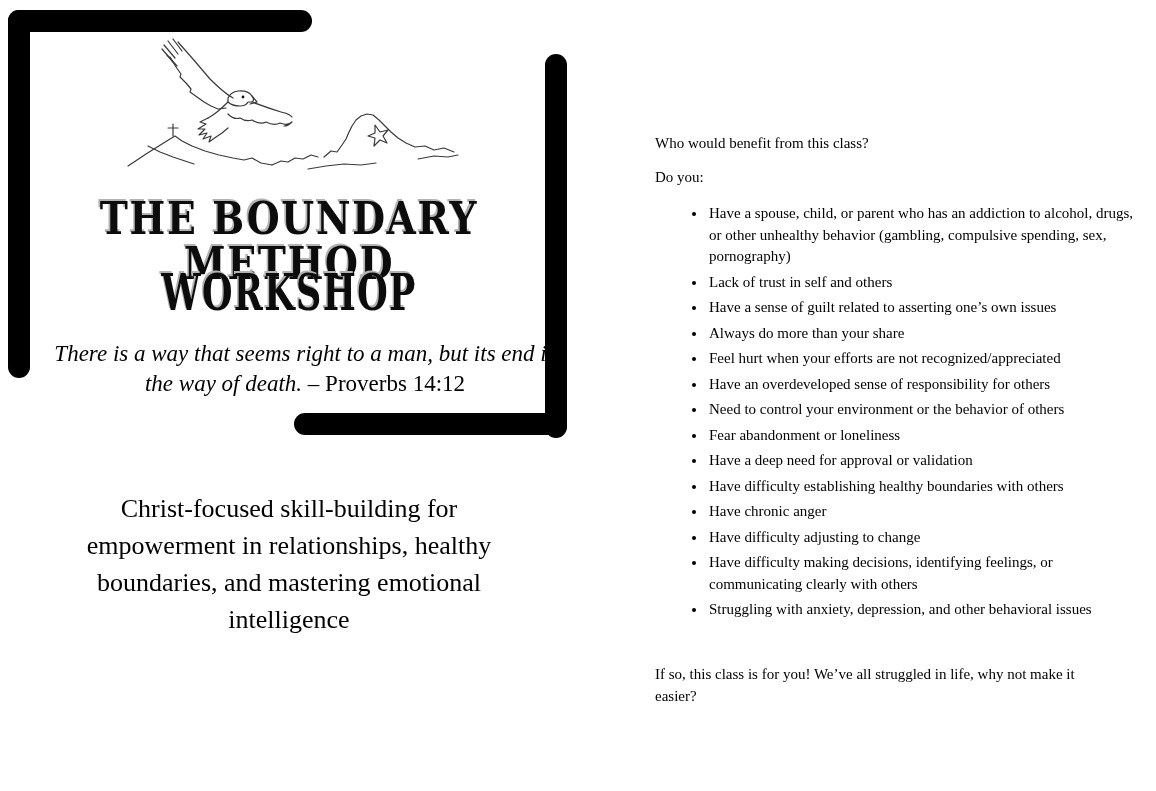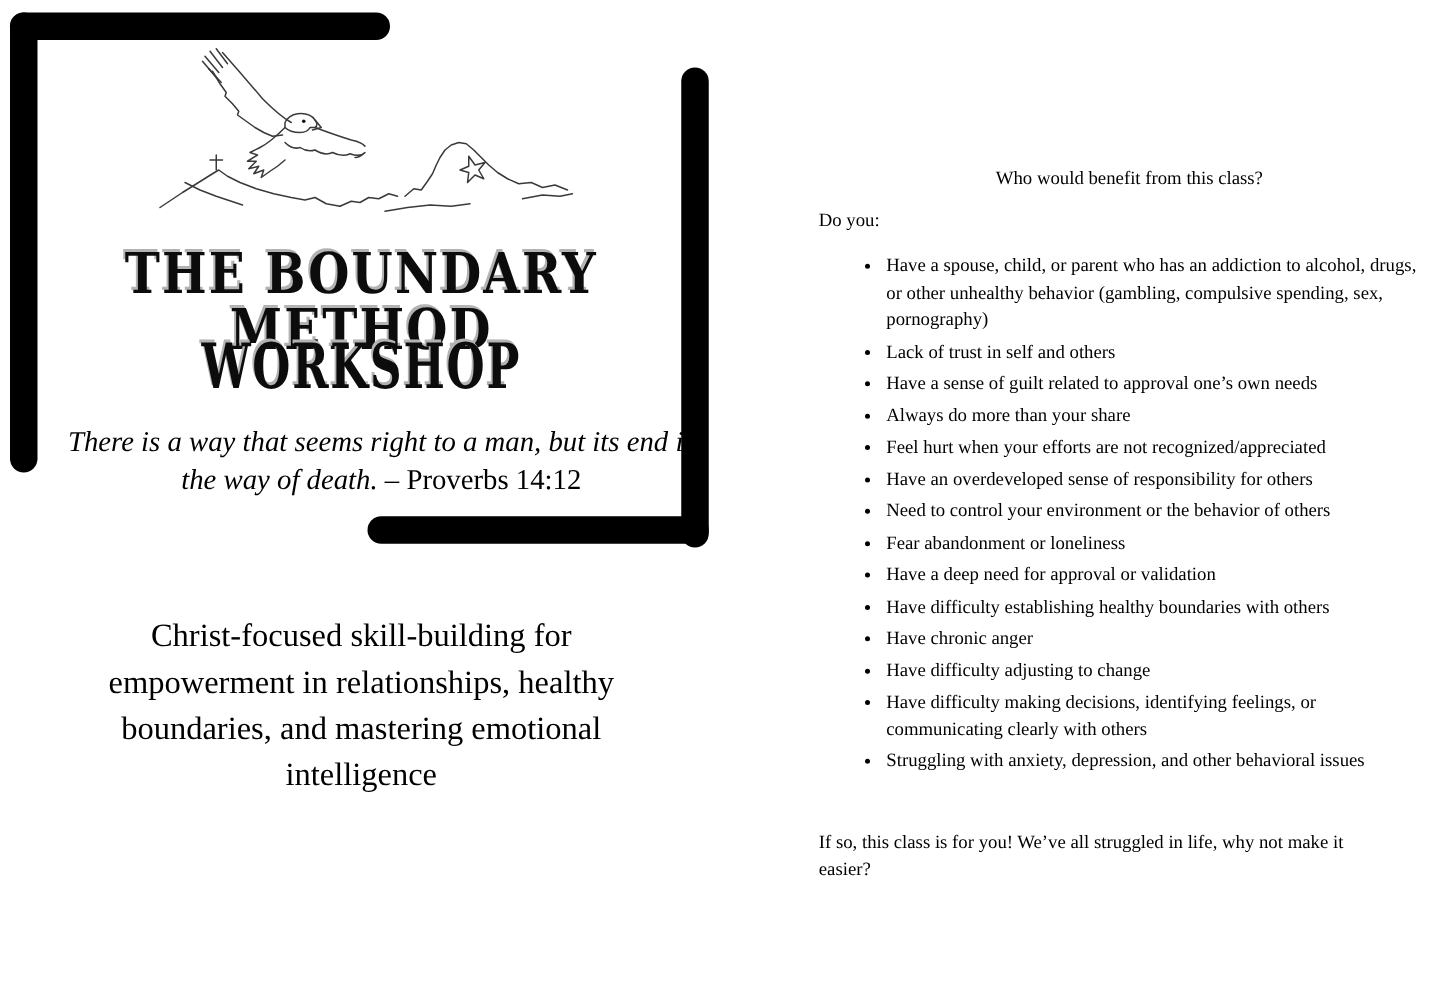--- a/index.html
+++ b/index.html
@@ -35,21 +35,21 @@
   .quote{position:absolute;left:16px;top:339px;width:578px;margin:0;
     text-align:center;font-size:23px;line-height:30px;}
   .qi{font-style:italic;}
   .qa{font-style:normal;}
 
   .desc{position:absolute;left:0;top:490px;width:578px;margin:0;
     text-align:center;font-size:26px;line-height:37px;}
 
   
   .right-panel{position:absolute;left:655px;top:133px;width:497px;font-size:15px;}
-  .rp-heading{margin:0;text-align:center;line-height:21px;}
+  .rp-heading{margin:0;text-align:left;line-height:21px;}
   .rp-sub{margin:13px 0 0;text-align:left;line-height:21px;}
   .benefits{margin:15px 0 0;padding:0 2px 0 48px;list-style:disc outside;
     line-height:21.5px;box-sizing:border-box;width:497px;}
   .benefits li{margin:4px;padding-left:2px;}
   .closing{margin:42px 0 0;line-height:22px;}
 </style>
 </head>
 <body>
 
 <div class="page">
@@ -121,21 +121,21 @@
     </p>
   </section>
 
   <section class="right-panel">
     <p class="rp-heading">Who would benefit from this class?</p>
     <p class="rp-sub">Do you:</p>
 
     <ul class="benefits">
       <li>Have a spouse, child, or parent who has an addiction to alcohol, drugs, or other unhealthy behavior (gambling, compulsive spending, sex, pornography)</li>
       <li>Lack of trust in self and others</li>
-      <li>Have a sense of guilt related to approval one’s own needs</li>
+      <li>Have a sense of guilt related to asserting one’s own issues</li>
       <li>Always do more than your share</li>
       <li>Feel hurt when your efforts are not recognized/appreciated</li>
       <li>Have an overdeveloped sense of responsibility for others</li>
       <li>Need to control your environment or the behavior of others</li>
       <li>Fear abandonment or loneliness</li>
       <li>Have a deep need for approval or validation</li>
       <li>Have difficulty establishing healthy boundaries with others</li>
       <li>Have chronic anger</li>
       <li>Have difficulty adjusting to change</li>
       <li>Have difficulty making decisions, identifying feelings, or communicating clearly with others</li>

